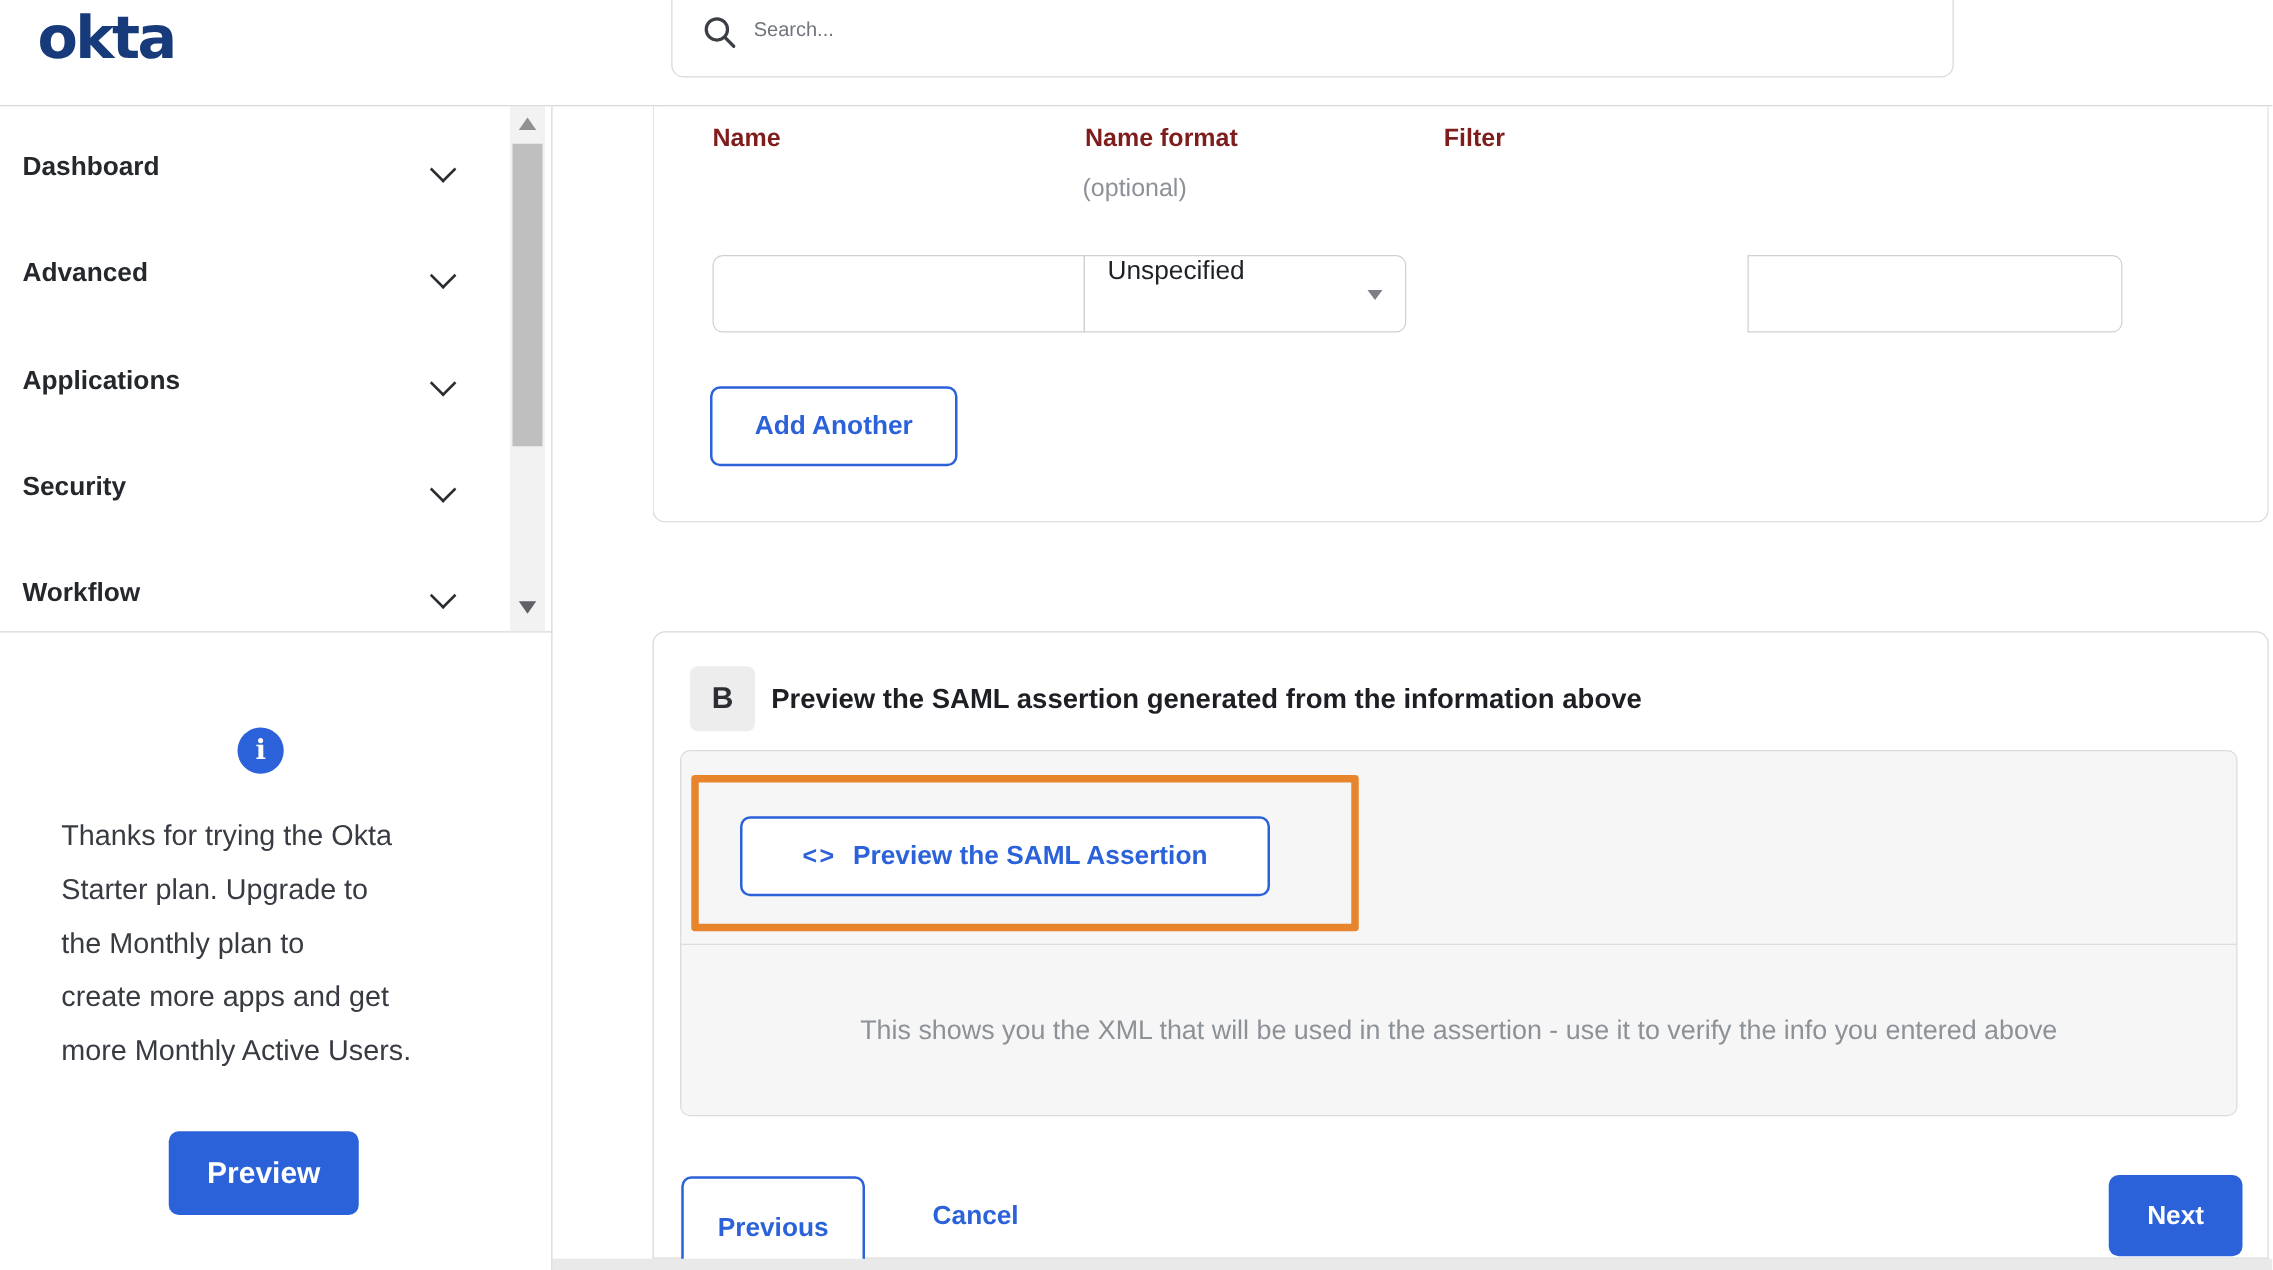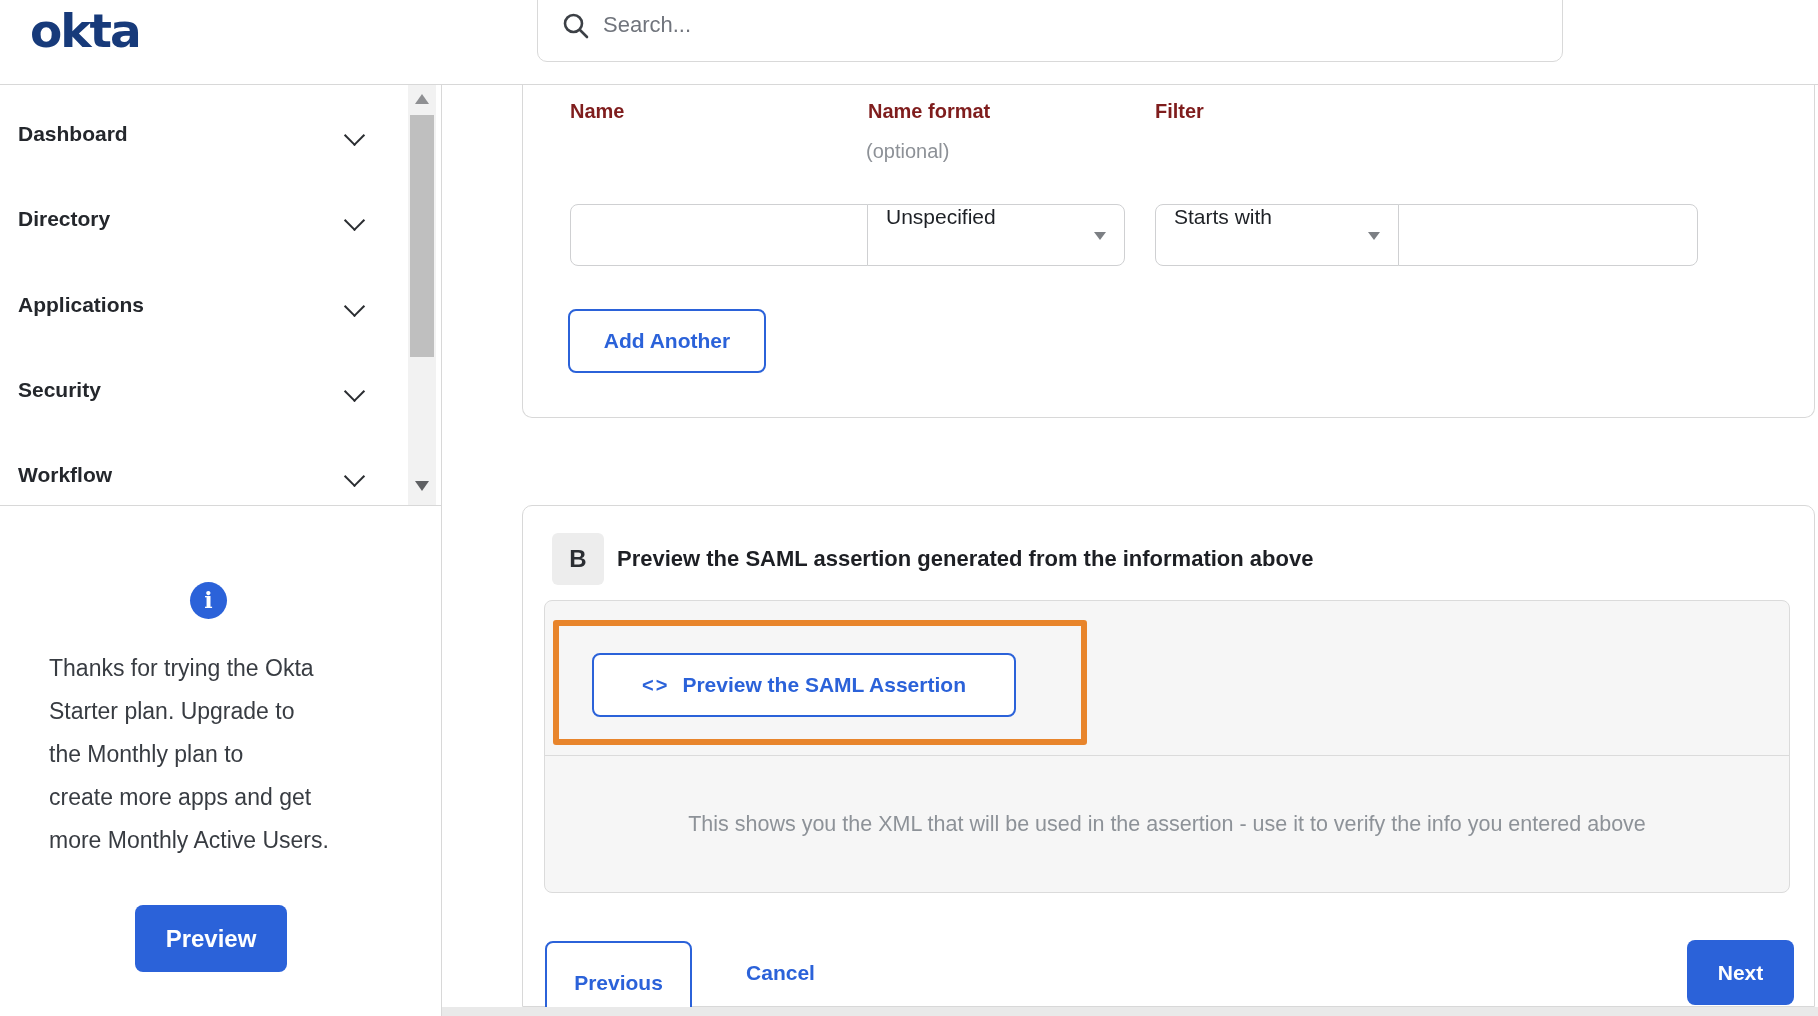--- a/index.html
+++ b/index.html
@@ -6,21 +6,21 @@
   html,body { width:1818px; height:1016px; }
   body { font-family:"Liberation Sans", sans-serif; background:#fff; color:#1e2126; overflow:hidden; }
   .stage { position:relative; width:1818px; height:1016px; background:#fff; }
   .abs { position:absolute; }
 
   
   .header { left:0; top:0; width:1818px; height:85px; background:#fff; border-bottom:1px solid #d8d8d8; z-index:5; }
   .logo { left:30px; top:2px; height:58px; line-height:58px; font-size:47px; font-weight:800; letter-spacing:-2px; color:#173a7a; font-family:"DejaVu Sans","Liberation Sans",sans-serif; }
   .searchbox { left:537px; top:-12px; width:1026px; height:74px; background:#fff; border:1px solid #d9d9d9; border-radius:10px; display:flex; align-items:center; padding-left:24px; gap:14px; }
   .searchbox svg { flex:0 0 auto; }
-  .search-input { border:none; outline:none; font-size:22px; color:#3c4046; width:900px; background:transparent; font-family:"Liberation Sans",sans-serif; }
+  .search-input { border:none; outline:none; font-size:16px; color:#3c4046; width:900px; background:transparent; font-family:"Liberation Sans",sans-serif; }
   .search-input::placeholder { color:#70747c; }
 
   
   .sidebar { left:0; top:85px; width:442px; height:931px; background:#fff; border-right:1px solid #d8d8d8; z-index:4; }
   .nav-item { position:absolute; left:0; width:400px; height:34px; cursor:pointer; }
   .nav-item .lbl { position:absolute; left:18px; top:0; font-size:21px; font-weight:700; color:#24272c;text-align:right; }
   .chev { position:absolute; left:347px; top:6px; width:15px; height:15px; border-right:2.5px solid #2a2d31; border-bottom:2.5px solid #2a2d31; transform:rotate(45deg); }
   .nav-divider { position:absolute; left:0; top:420px; width:442px; border-top:1px solid #d8d8d8; }
 
   .scrollbar { position:absolute; left:408px; top:0; width:28px; height:420px; background:#f2f2f2; }
@@ -80,21 +80,21 @@
       <input class="search-input" type="text" placeholder="Search..." style="">
     </div>
   </div>
 
   <div class="abs sidebar">
     <div class="nav-item" style="top:37px;">
       <span class="lbl">Dashboard</span>
       <span class="chev"></span>
     </div>
     <div class="nav-item" style="top:122px;">
-      <span class="lbl">Directory</span>
+      <span class="lbl">Advanced</span>
       <span class="chev"></span>
     </div>
     <div class="nav-item" style="top:208px;">
       <span class="lbl">Applications</span>
       <span class="chev"></span>
     </div>
     <div class="nav-item" style="top:293px;">
       <span class="lbl">Security</span>
       <span class="chev"></span>
     </div>
@@ -127,24 +127,20 @@
   <div class="abs col-label" style="left:570px; top:100px;">Name</div>
   <div class="abs col-label" style="left:868px; top:100px;">Name format</div>
   <div class="abs col-note" style="left:866px; top:140px;">(optional)</div>
   <div class="abs col-label" style="left:1155px; top:100px;">Filter</div>
 
   <input class="abs fld txt-input in1" type="text" style="">
   <div class="abs fld sel sel1">
     <span>Unspecified</span>
     <span class="caret"></span>
   </div>
-  <div class="abs fld sel sel2">
-    <span>Starts with</span>
-    <span class="caret"></span>
-  </div>
   <input class="abs fld txt-input in2" type="text" style="">
 
   <button class="abs add-another">Add Another</button>
 
   <div class="abs card2"></div>
 
   <div class="abs badge">B</div>
   <div class="abs sec-title">Preview the SAML assertion generated from the information above</div>
 
   <div class="abs panel"></div>

